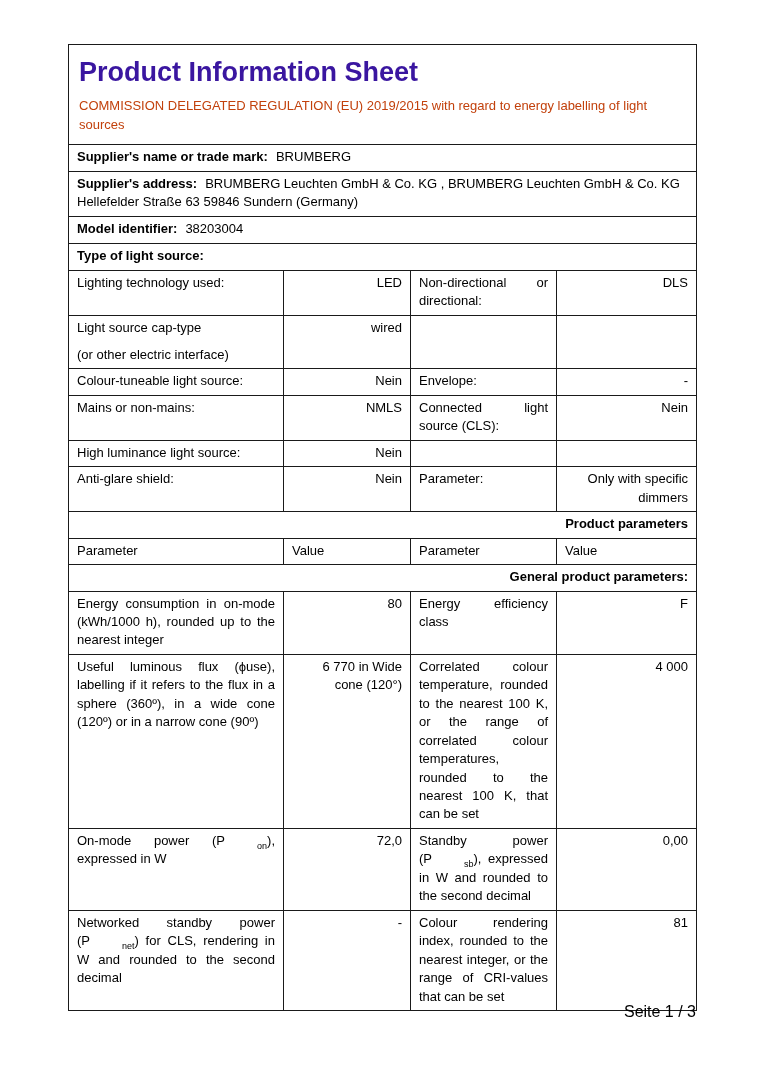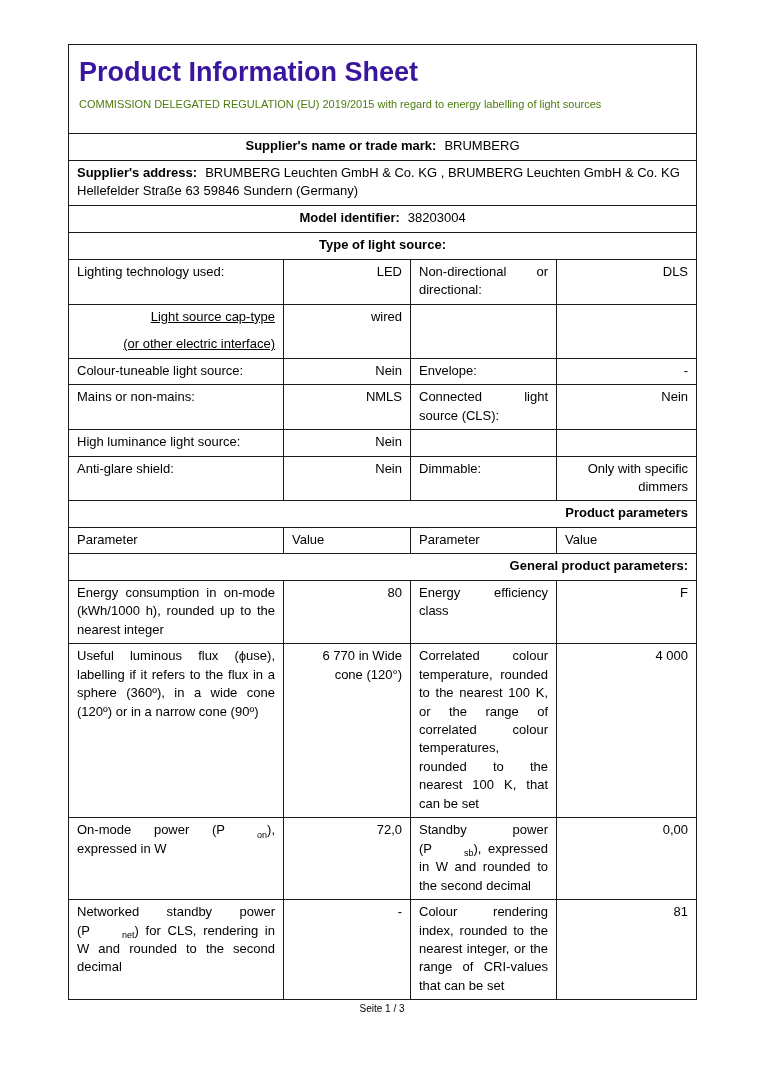--- a/index.html
+++ b/index.html
@@ -34,46 +34,46 @@
   }
   .title-cell { padding: 6px 10px 8px 10px !important; }
   .doc-title {
     font-size: 27px;
     font-weight: bold;
     color: #3a16a0;
     letter-spacing: 0px;
     padding: 2px 0 6px 0;
   }
   .doc-sub {
-    font-size: 11px;
-    color: #4d7c0f;
+    font-size: 13px;
+    color: #c2410c;
     line-height: 1.4;
     padding-bottom: 2px;
   }
   .kv .b { font-weight: bold; }
   .kv .val { margin-left: 8px; }
   .param { text-align: justify; }
-  .param.noj { text-align: right; text-decoration: underline; }
+  .param.noj { text-align: left; }
   .value { text-align: right; }
   .section-head {
     text-align: right;
     font-weight: bold;
   }
   .gap-top { margin-top: 9px; }
   sub { font-size: 9px; line-height: 0; margin-left: 32px; }
   .r-title { height: 89px; margin-top: 24px; }
-  .r-sm { height: 27px; text-align: center; }
+  .r-sm { height: 27px; }
   .r-cap td { height: 44px; }
   .footer {
     position: absolute;
     top: 1003px;
     left: 68px;
     width: 628px;
-    text-align: center;
-    font-size: 10px;
+    text-align: right;
+    font-size: 16px;
     color: #000000;
   }
 </style>
 </head>
 <body>
 
 <div class="page">
 
   <table class="sheet">
     <colgroup>
@@ -149,21 +149,21 @@
     <tr>
       <td class="param">High luminance light source:</td>
       <td class="value">Nein</td>
       <td class="param"></td>
       <td class="value"></td>
     </tr>
 
     <tr>
       <td class="param">Anti-glare shield:</td>
       <td class="value">Nein</td>
-      <td class="param">Dimmable:</td>
+      <td class="param">Parameter:</td>
       <td class="value">Only with specific dimmers</td>
     </tr>
 
     <tr>
       <td colspan="4" class="section-head">Product parameters</td>
     </tr>
 
     <tr>
       <td>Parameter</td>
       <td>Value</td>

